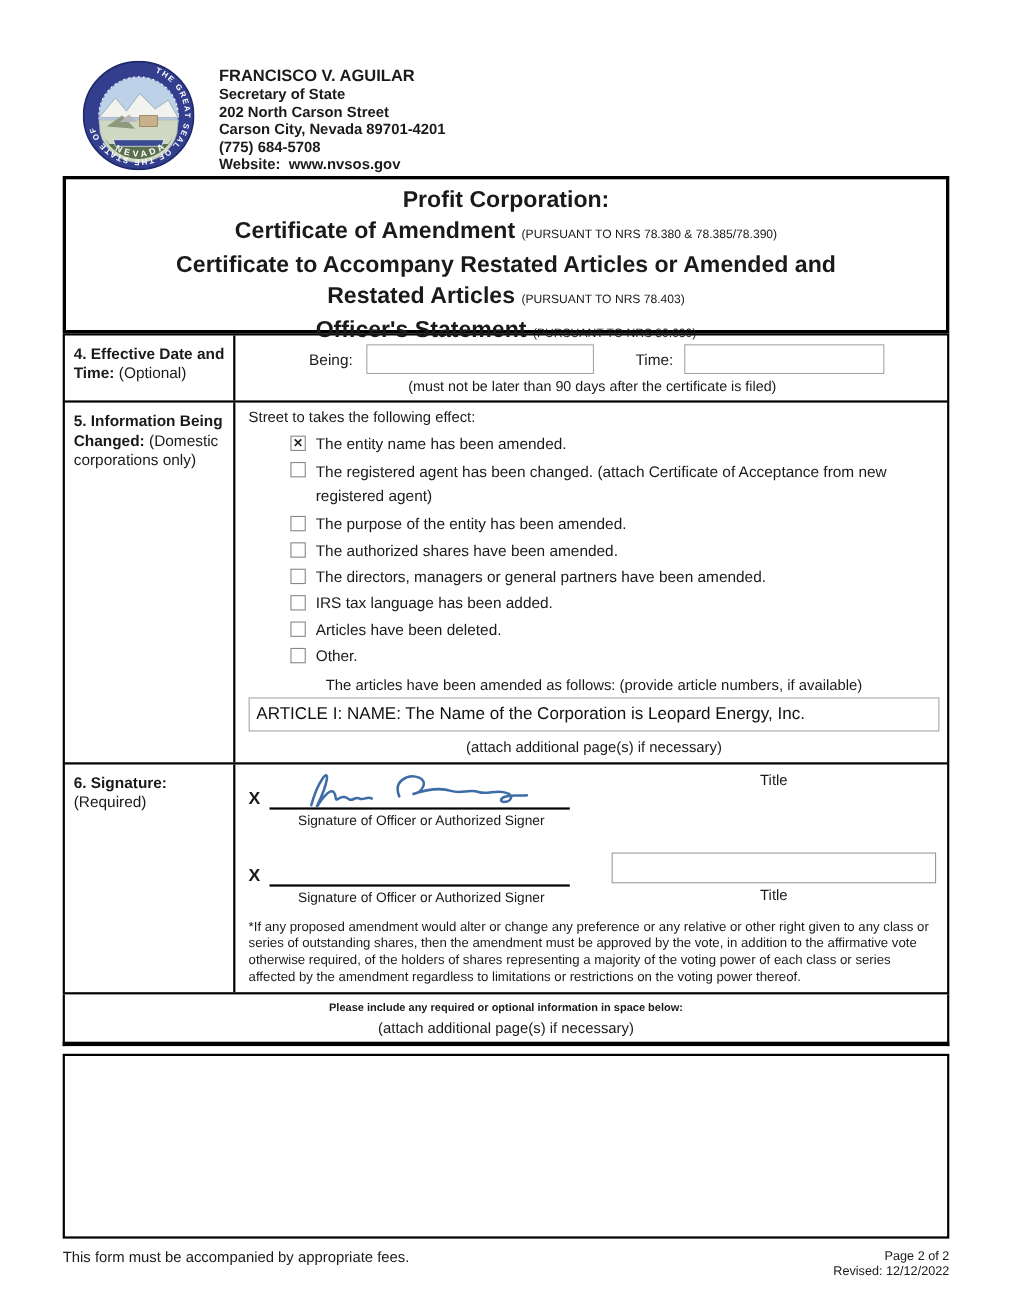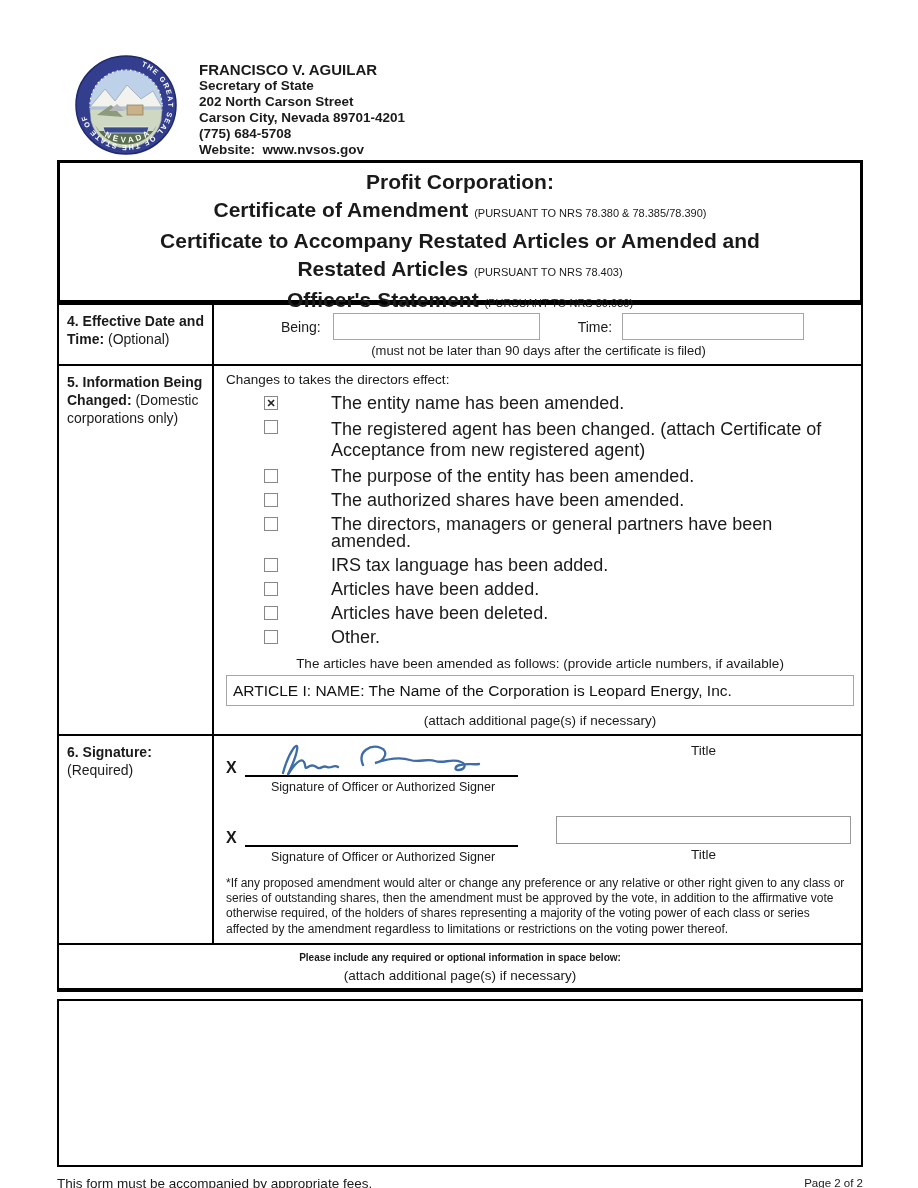--- a/index.html
+++ b/index.html
@@ -34,21 +34,21 @@
   .inp { border:1.5px solid #a6a6a6; background:#fff; height:27px; font-size:14px; font-family:"Liberation Sans",sans-serif; padding:0 6px; }
   .inp-date { width:207px; margin-left:12px; }
   .inp-time { width:182px; margin-left:10px; }
   .dt-note { text-align:center; font-size:13px; margin-top:3px; }
 
   
   .intro { font-size:13.5px; margin-bottom:8px; }
   .cb-row { display:flex; align-items:flex-start; margin:0 0 7px 38px; line-height:17px; }
   .cb { width:14px; height:14px; flex:0 0 auto; border:1.5px solid #888; margin-top:1px; margin-right:9px;
         font-size:11px; line-height:12px; text-align:center; color:#222; font-weight:bold; }
-  .cb-label { font-size:18px;margin-left:44px; }
+  .cb-label { font-size:14px; }
   .amend-note { text-align:center; font-size:13.5px; margin:10px 0 4px; }
   .article-inp { width:628px; height:31px; display:block; margin:0 auto; border:1.5px solid #a6a6a6; font-size:15.5px; padding:0 6px; font-family:"Liberation Sans",sans-serif; color:#111; }
   .attach-note { text-align:center; font-size:13.5px; margin-top:7px; }
 
   
   .sig-area { padding-top:4px; }
   .sig-row { display:flex; align-items:flex-start; margin-bottom:16px; }
   .sig-col { width:292px; flex:0 0 auto; }
   .sig-line-row { display:flex; align-items:flex-end; height:37px; }
   .sig-x { font-weight:bold; font-size:16px; margin-right:8px; line-height:18px; }
@@ -146,21 +146,21 @@
           <div class="dt-note">(must not be later than 90 days after the certificate is filed)</div>
         </div>
       </div>
 
       <div class="row">
         <div class="row-label">
           <b>5. Information Being Changed:</b>
           <span>(Domestic corporations only)</span>
         </div>
         <div class="row-content">
-          <div class="intro">Changes to takes the directors effect:</div>
+          <div class="intro">Street to takes the following effect:</div>
 
           <div class="cb-row">
             <span class="cb">✕</span>
             <span class="cb-label">The entity name has been amended.</span>
           </div>
           <div class="cb-row">
             <span class="cb"></span>
             <span class="cb-label" style="max-width:600px; line-height:21px;">The registered agent has been changed. (attach Certificate of Acceptance from new registered agent)</span>
           </div>
           <div class="cb-row">
@@ -171,24 +171,20 @@
             <span class="cb"></span>
             <span class="cb-label">The authorized shares have been amended.</span>
           </div>
           <div class="cb-row">
             <span class="cb"></span>
             <span class="cb-label">The directors, managers or general partners have been amended.</span>
           </div>
           <div class="cb-row">
             <span class="cb"></span>
             <span class="cb-label">IRS tax language has been added.</span>
-          </div>
-          <div class="cb-row">
-            <span class="cb"></span>
-            <span class="cb-label">Articles have been added.</span>
           </div>
           <div class="cb-row">
             <span class="cb"></span>
             <span class="cb-label">Articles have been deleted.</span>
           </div>
           <div class="cb-row">
             <span class="cb"></span>
             <span class="cb-label">Other.</span>
           </div>
 

